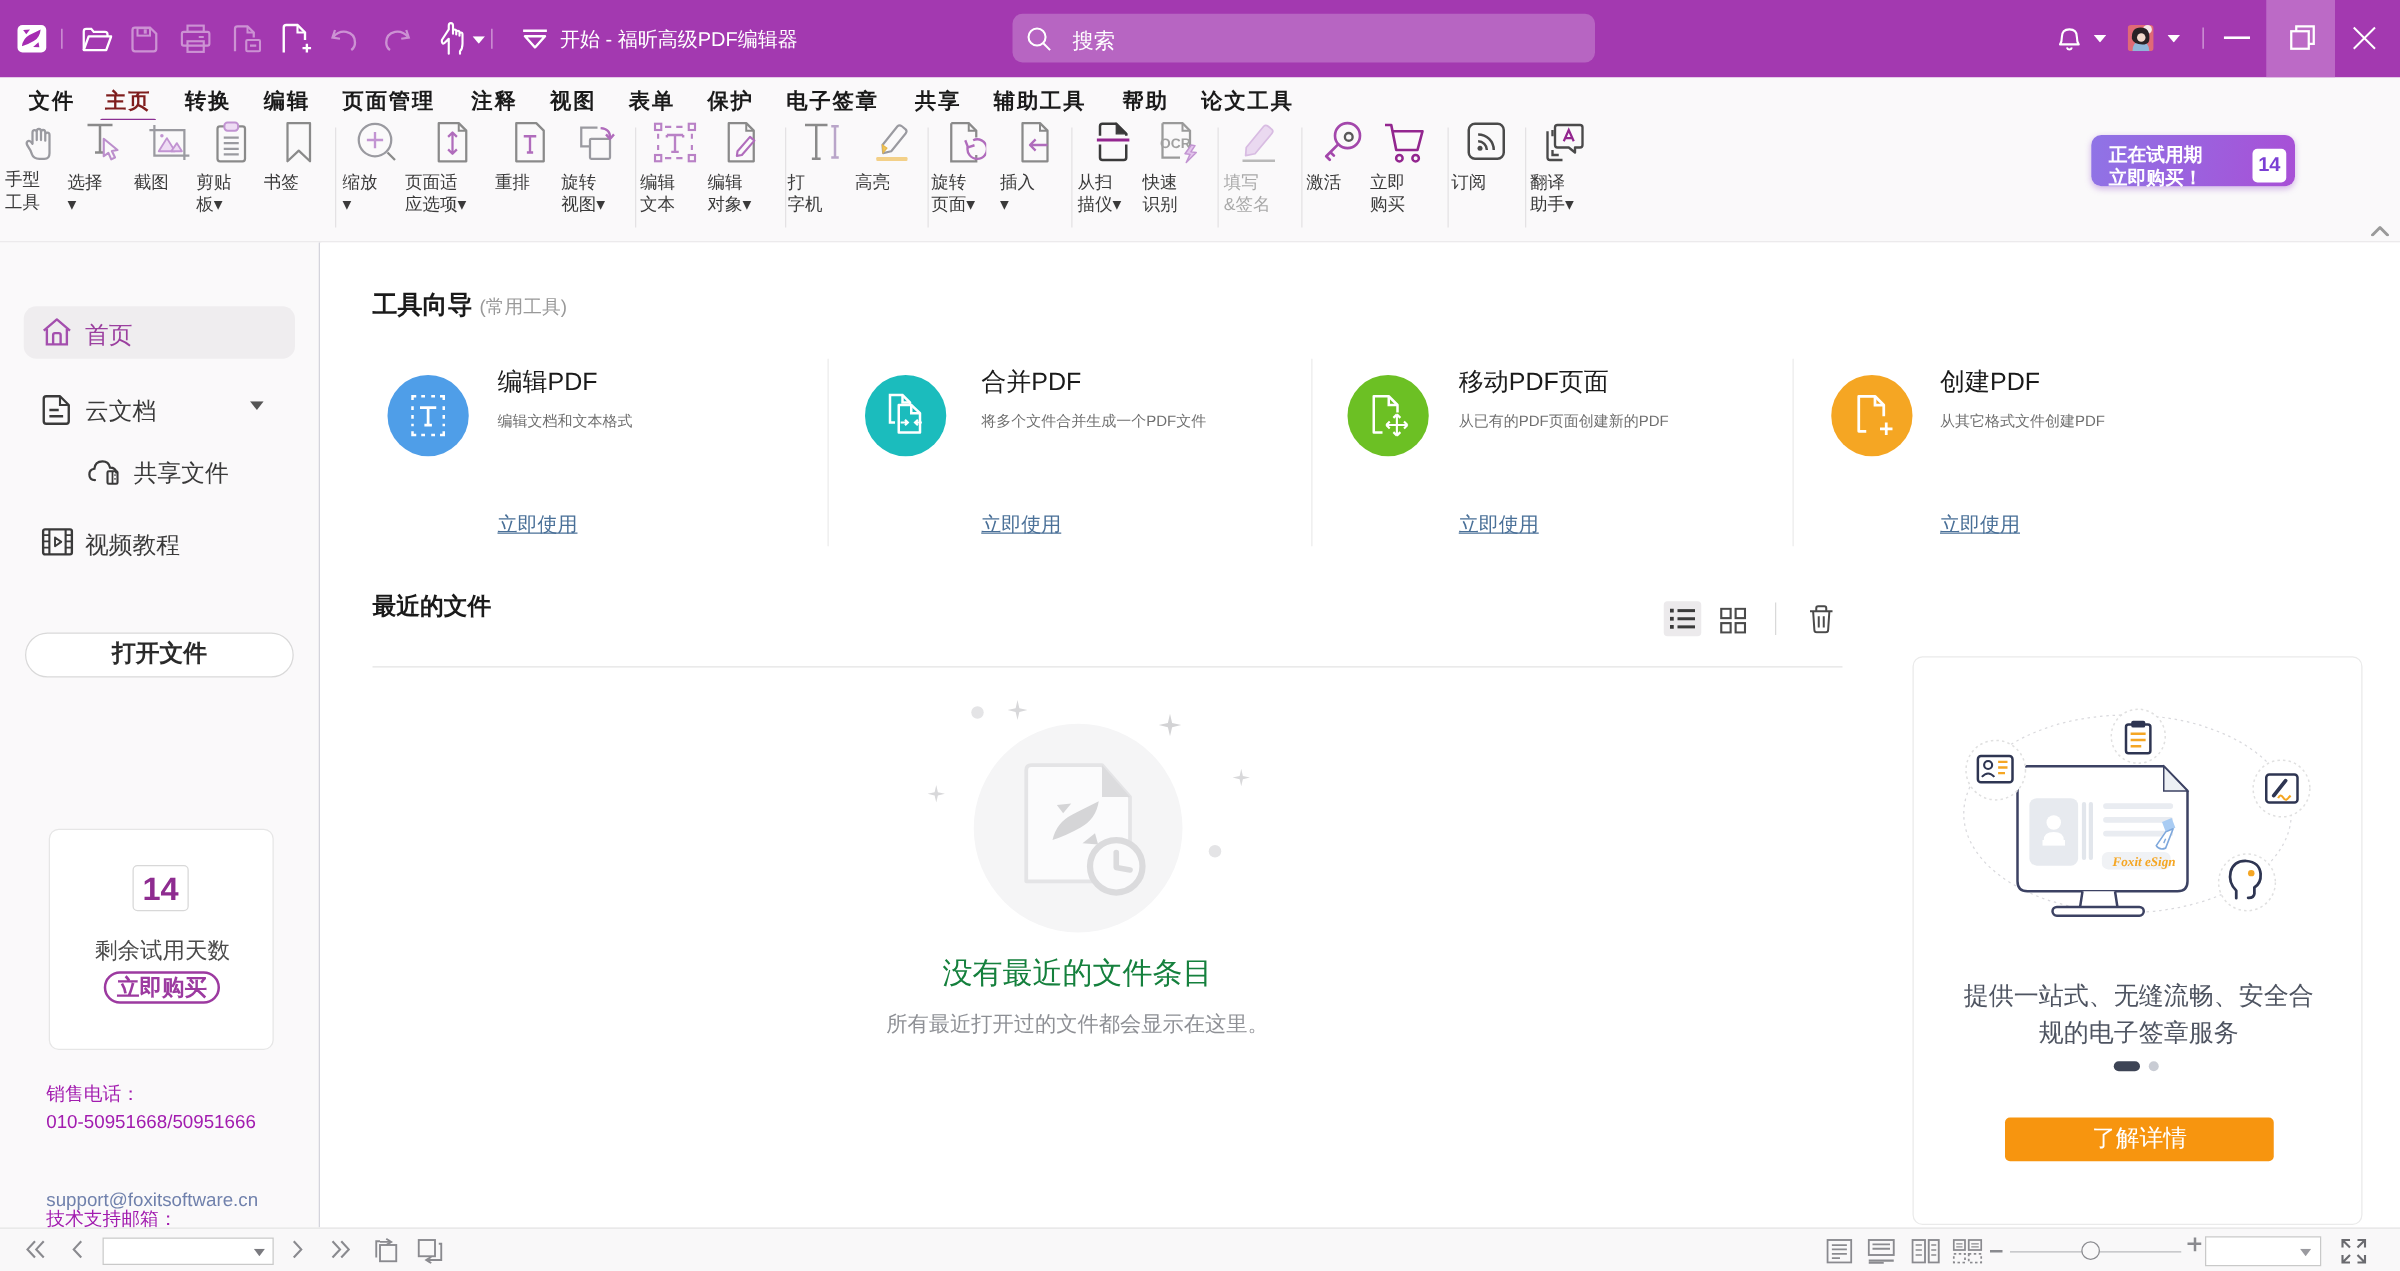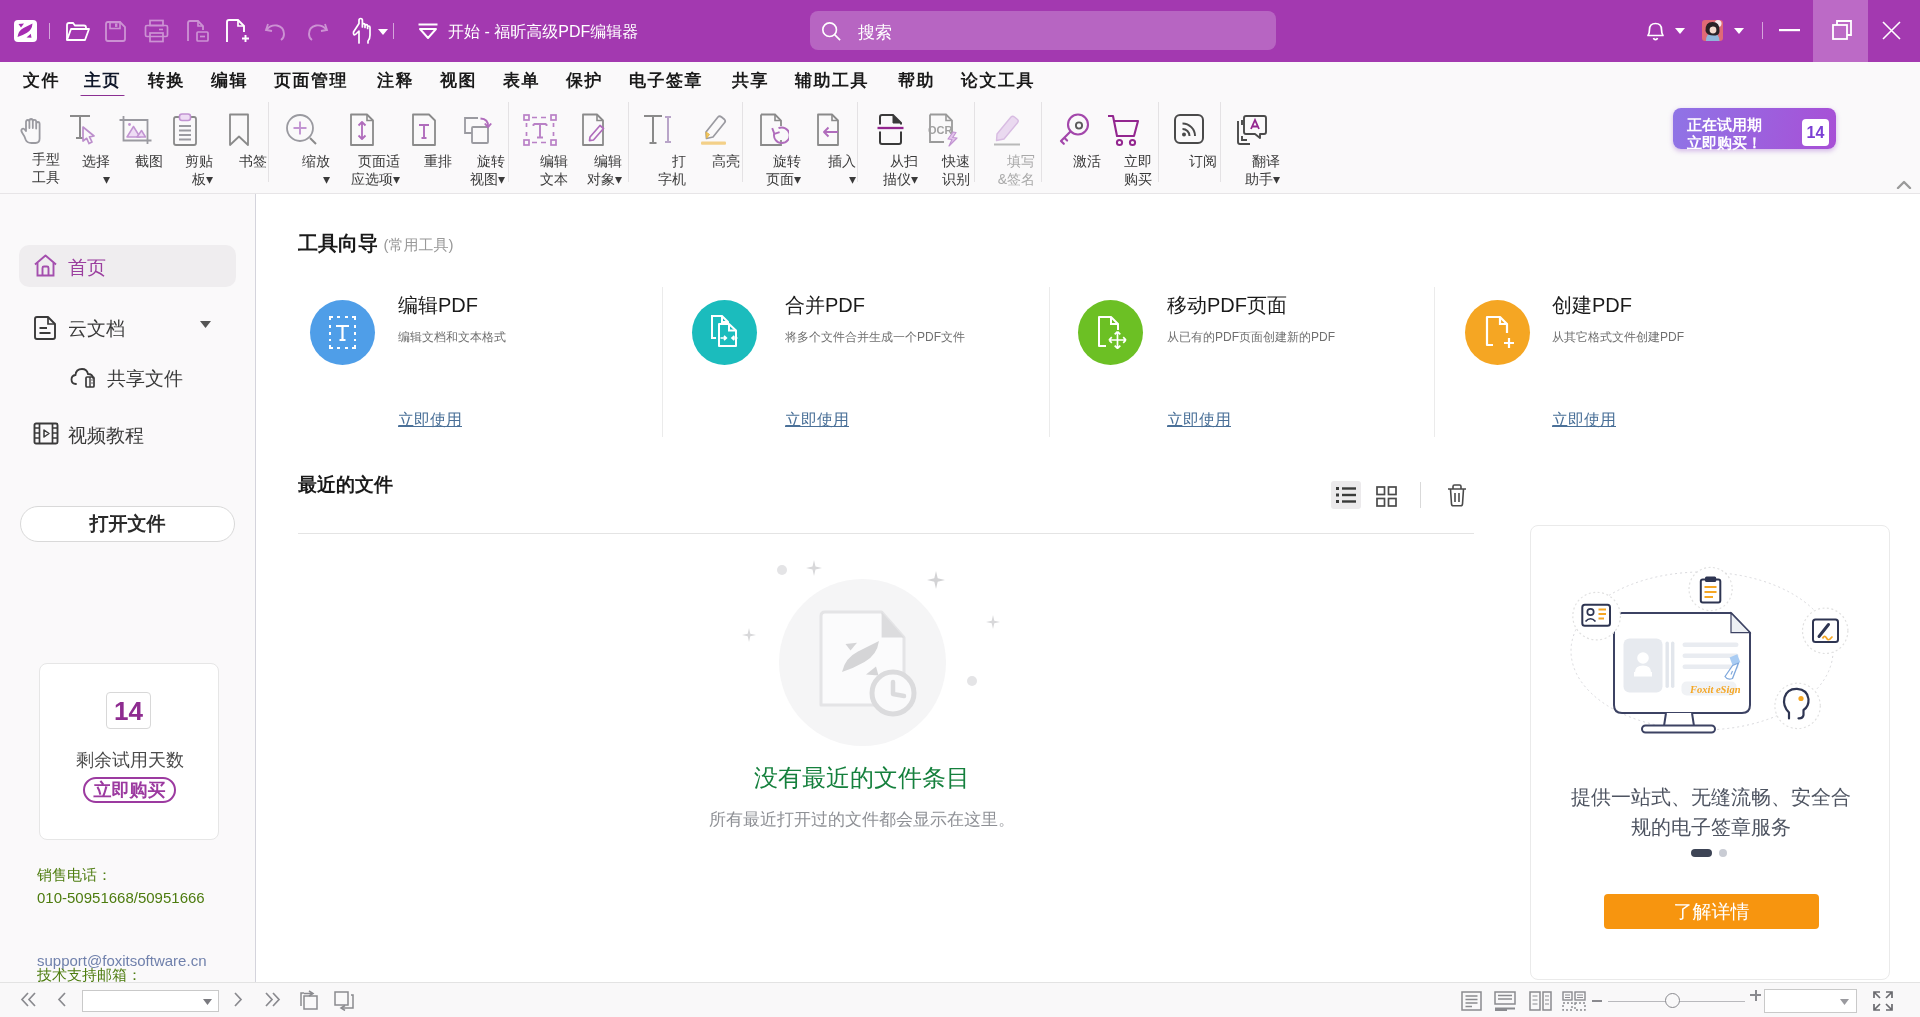--- a/index.html
+++ b/index.html
@@ -12,26 +12,26 @@
 .tb-ico { position:absolute; top:20px; }
 .tb-sep { position:absolute; width:1px; height:16px; background:rgba(255,255,255,.55); top:23px; }
 #tb-title { position:absolute; left:448px; top:22px; color:#fff; font-size:16px; white-space:nowrap; }
 #search { position:absolute; left:810px; top:11px; width:466px; height:39px; background:#b765c2; border-radius:8px; }
 #search .ph { position:absolute; left:48px; top:10px; color:#fff; font-size:17px; }
 #win-restore-bg { position:absolute; left:1813px; top:0; width:55px; height:62px; background:#bc6ac6; }
 
 
 #tabs { position:absolute; left:0; top:62px; width:1920px; height:34px; background:#faf9fa; }
 .tab { position:absolute; top:7px; font-size:17px; font-weight:bold; color:#1a1a1a; letter-spacing:1.5px; white-space:nowrap; }
-.tab.active { color:#0f172a; }
+.tab.active { color:#7f1d1d; }
 .tab.active::after { content:""; position:absolute; left:-4px; right:-4px; bottom:-6px; height:3px; background:#8b2f92; border-radius:2px; }
 
 
 #ribbon { position:absolute; left:0; top:96px; width:1920px; height:98px; background:#faf9fa; border-bottom:1px solid #e7e5e7; }
-.rb { position:absolute; text-align:right; top:16px; }
+.rb { position:absolute; text-align:left; top:0; }
 .rb .lbl { margin-top:4px; font-size:14px; color:#3a3a3a; line-height:18px; white-space:nowrap; }
 .rb svg { display:block; margin:0 auto; }
 .rb-sep { position:absolute; top:6px; width:1px; height:80px; background:#e4e2e4; }
 .dim { opacity:.45; }
 #trial-badge { position:absolute; left:1673px; top:12px; width:163px; height:41px; border-radius:8px; background:linear-gradient(100deg,#8f74e6 0%,#a84fd6 100%); box-shadow:0 2px 5px rgba(150,80,200,.4); }
 #trial-badge .t1 { position:absolute; left:14px; top:8px; color:#fff; font-size:15px; font-weight:bold; line-height:18px; }
 #trial-badge .num { position:absolute; left:129px; top:11px; width:27px; height:27px; background:#fff; border-radius:4px; color:#7b3fd4; font-size:16px; font-weight:bold; text-align:center; line-height:27px; }
 #rib-collapse { position:absolute; left:1896px; top:84px; color:#9a9a9a; font-size:14px; }
 
 
@@ -39,21 +39,21 @@
 .side-item { position:absolute; left:19px; width:217px; height:42px; border-radius:10px; }
 .side-item.active { background:#efedef; }
 .side-item .txt { position:absolute; left:49px; top:10px; font-size:19px; color:#3a3a3a; }
 .side-item.active .txt { color:#9b3f9f; }
 .side-item svg { position:absolute; left:14px; top:9px; }
 #open-btn { position:absolute; left:20px; top:312px; width:215px; height:36px; background:#fff; border:1px solid #d9d9d9; border-radius:18px; text-align:center; line-height:34px; font-size:19px; font-weight:bold; color:#2a2a2a; }
 #trial-card { position:absolute; left:39px; top:469px; width:180px; height:177px; background:#fff; border:1px solid #e6e6e6; border-radius:8px; }
 #trial-card .n { position:absolute; left:66px; top:28px; width:45px; height:37px; border:1px solid #d8d8d8; border-radius:4px; color:#8e2c90; font-size:26px; font-weight:bold; text-align:center; line-height:36px; background:#fff; }
 #trial-card .d { position:absolute; left:0; width:180px; top:84px; text-align:center; font-size:18px; color:#4a4a4a; }
 #trial-card .buy { position:absolute; left:43px; top:113px; width:93px; height:26px; border:2px solid #9c3aa0; border-radius:14px; color:#9c3aa0; font-size:18px; font-weight:bold; text-align:center; line-height:23px; }
-.contact { position:absolute; left:37px; font-size:15px; color:#4d7c0f; }
+.contact { position:absolute; left:37px; font-size:15px; color:#a21caf; }
 .contact.mail { color:#7081ac; }
 
 
 #content { position:absolute; left:257px; top:194px; width:1663px; height:788px; background:#fff; }
 h2.sec { position:absolute; font-size:19px; font-weight:bold; color:#1a1a1a;text-align:center; }
 .sec small { font-size:15px; font-weight:normal; color:#999; }
 .vsep { position:absolute; width:1px; background:#ebebeb; }
 .card-t { position:absolute; font-size:20px; color:#1a1a1a; white-space:nowrap; }
 .card-d { position:absolute; font-size:12px; color:#6f6f6f; white-space:nowrap; }
 .card-u { position:absolute; font-size:16px; color:#4a7098; text-decoration:underline;font-family:Liberation Mono, monospace; }

